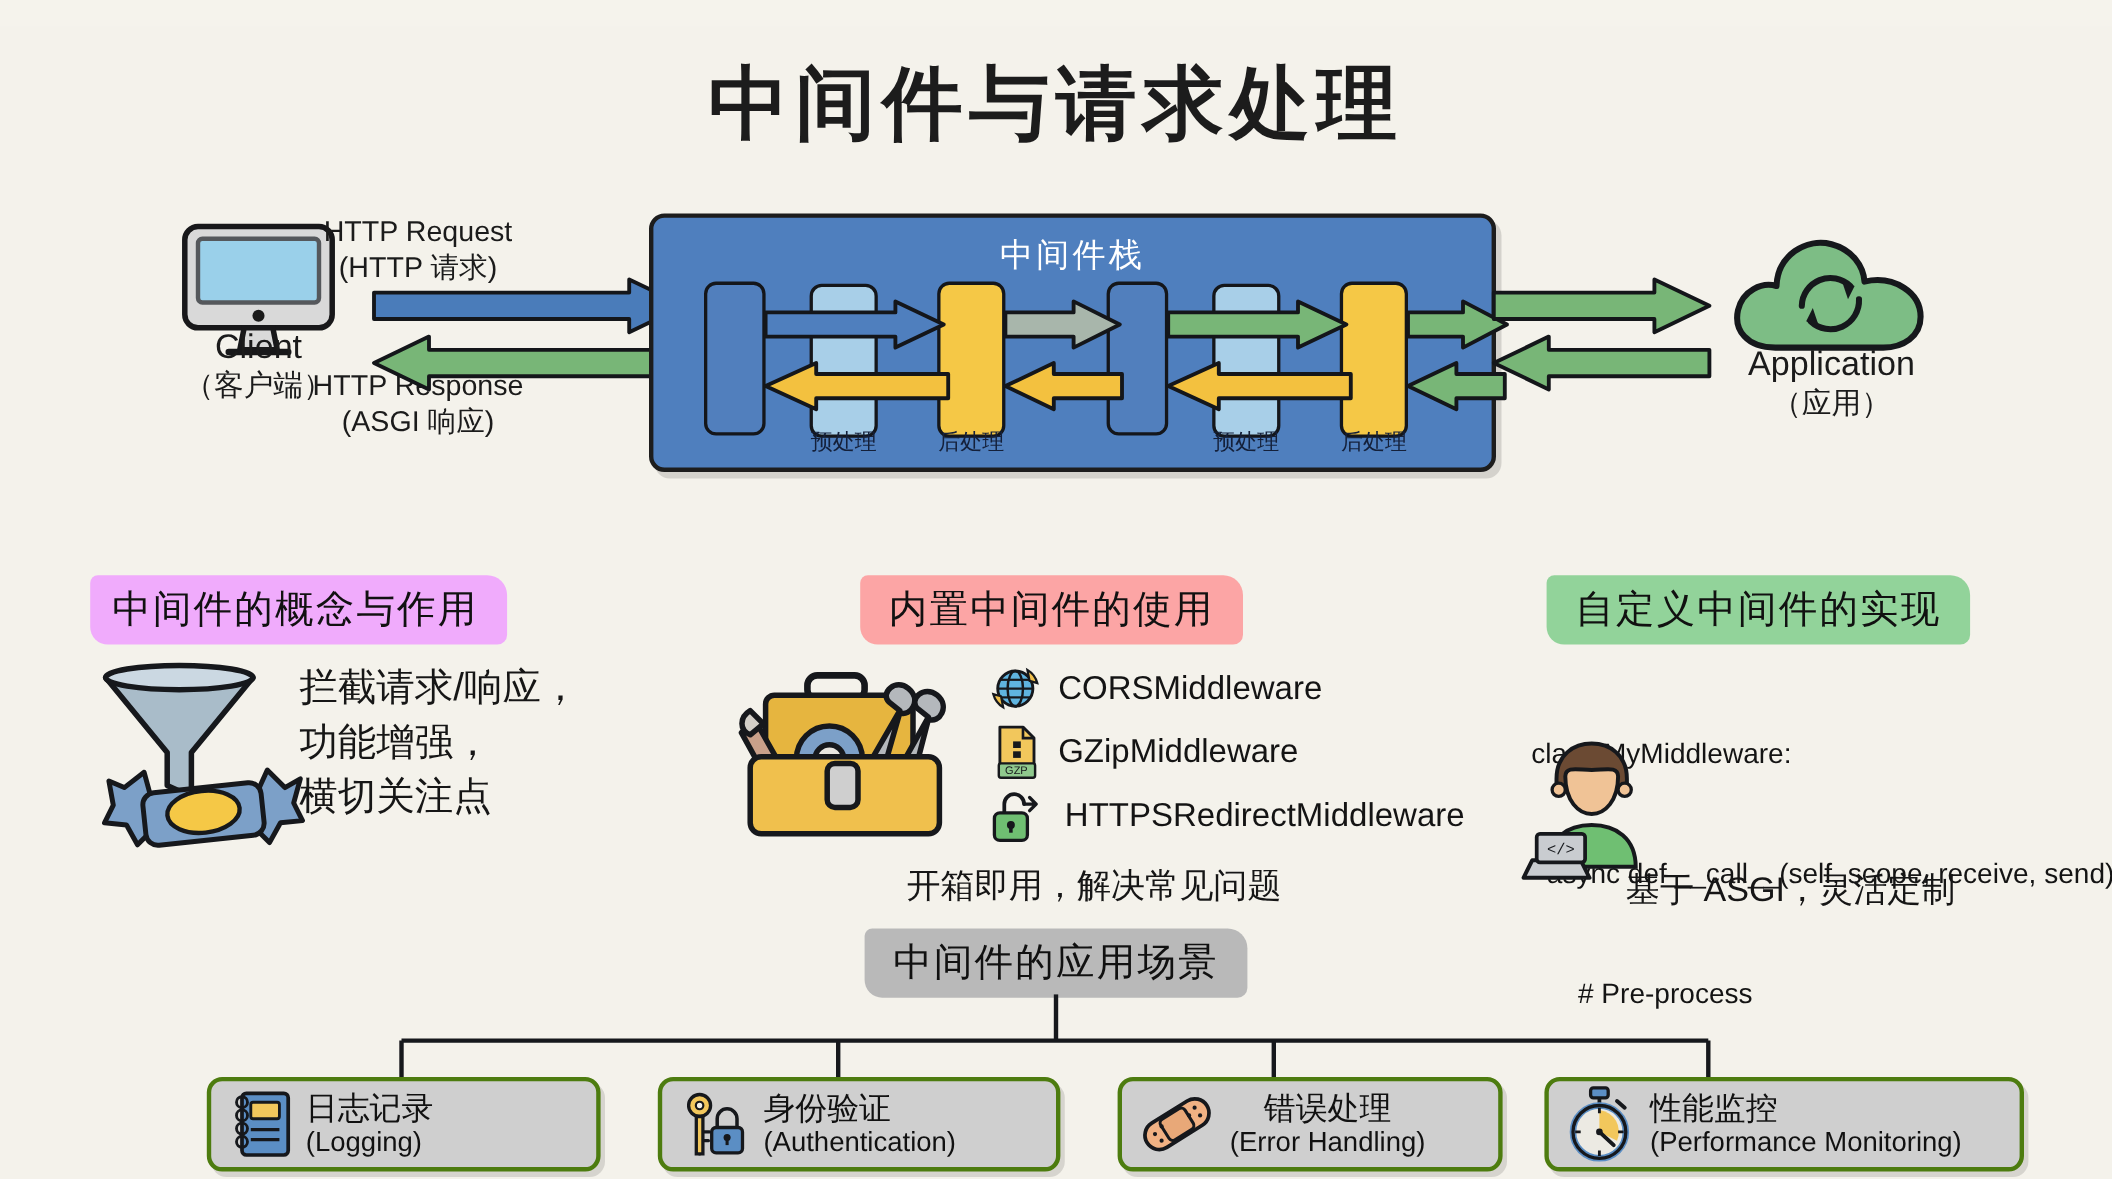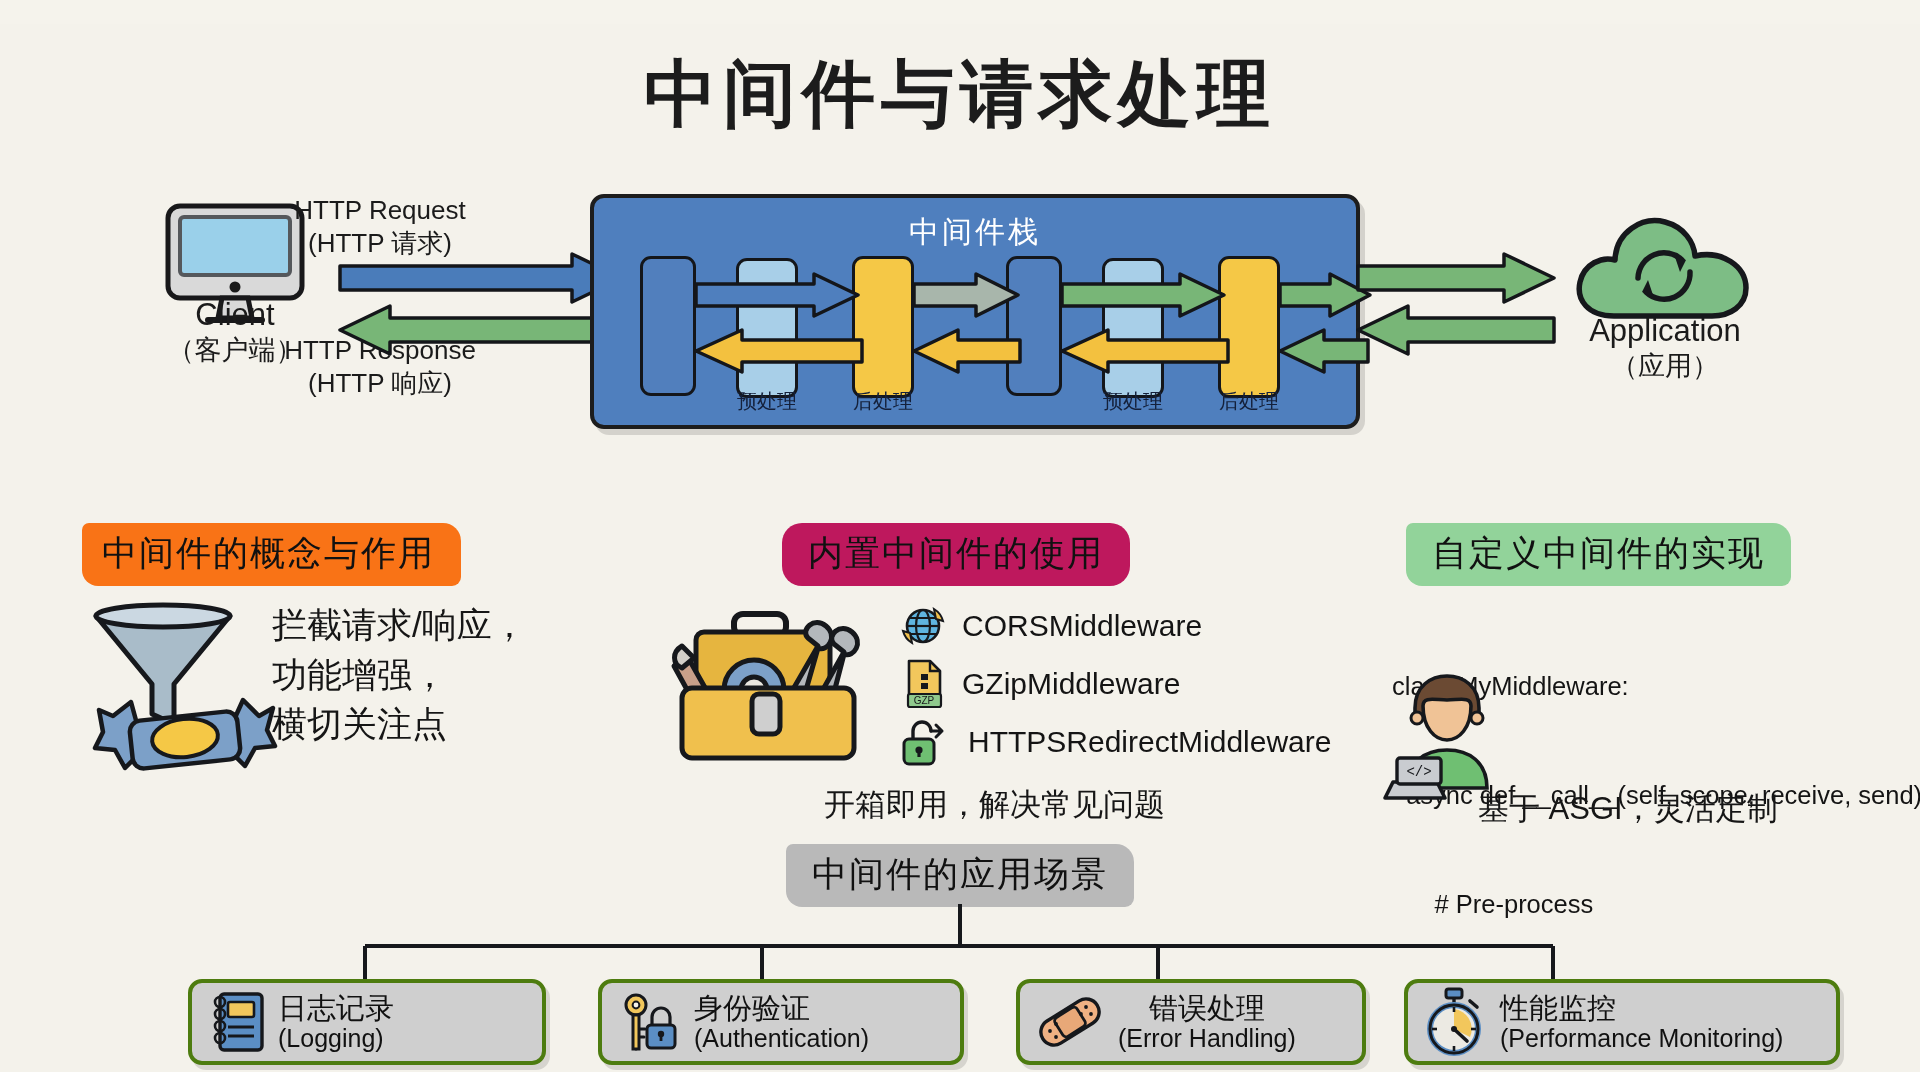--- a/index.html
+++ b/index.html
@@ -65,22 +65,22 @@
     color: #1b1b1b; line-height: 1.25; width: 300px;
   }
 
   
   .sec-head {
     position: absolute; font-size: 35px; color: #111; font-weight: 500;
     padding: 7px 26px 9px; letter-spacing: 2px;
     border-radius: 7px 18px 9px 16px;
     white-space: nowrap;
   }
-  .hl-blue  { background: #f97316; padding-left: 20px; }
-  .hl-yellow{ background: #be185d; border-radius: 20px; }
+  .hl-blue  { background: #f0abfc; padding-left: 20px; }
+  .hl-yellow{ background: #fca5a5; }
   .hl-green { background: #92d39a; }
   .hl-gray  { background: #b9b9b9; }
 
   
   .col-text {
     position: absolute; font-size: 35px; color: #161616; line-height: 1.42;
   }
 
   .mwlist { position: absolute; }
   .mwrow { display: flex; align-items: center; height: 48px; margin-bottom: 10px; }
@@ -127,21 +127,21 @@
       <span class="sub">（客户端）</span>
     </div>
 
     <div class="flow-cap" style="left:230px;top:10px;">
       <span>HTTP Request</span><br>
       <span>(HTTP 请求)</span>
     </div>
 
     <div class="flow-cap" style="left:230px;top:150px;">
       <span>HTTP Response</span><br>
-      <span>(HTTP 响应)</span>
+      <span>(ASGI 响应)</span>
     </div>
 
     <svg class="arrow" style="left:340px;top:70px;" width="290" height="52">
       <path d="M0 12 L232 12 L232 0 L282 24 L232 48 L232 36 L0 36 Z" fill="#4a7cba" stroke="#14161a" stroke-width="3.5" stroke-linejoin="round"></path>
     </svg>
 
     <svg class="arrow" style="left:340px;top:122px;" width="290" height="52">
       <path d="M282 12 L50 12 L50 0 L0 24 L50 48 L50 36 L282 36 Z" fill="#78b677" stroke="#14161a" stroke-width="3.5" stroke-linejoin="round"></path>
     </svg>
 

